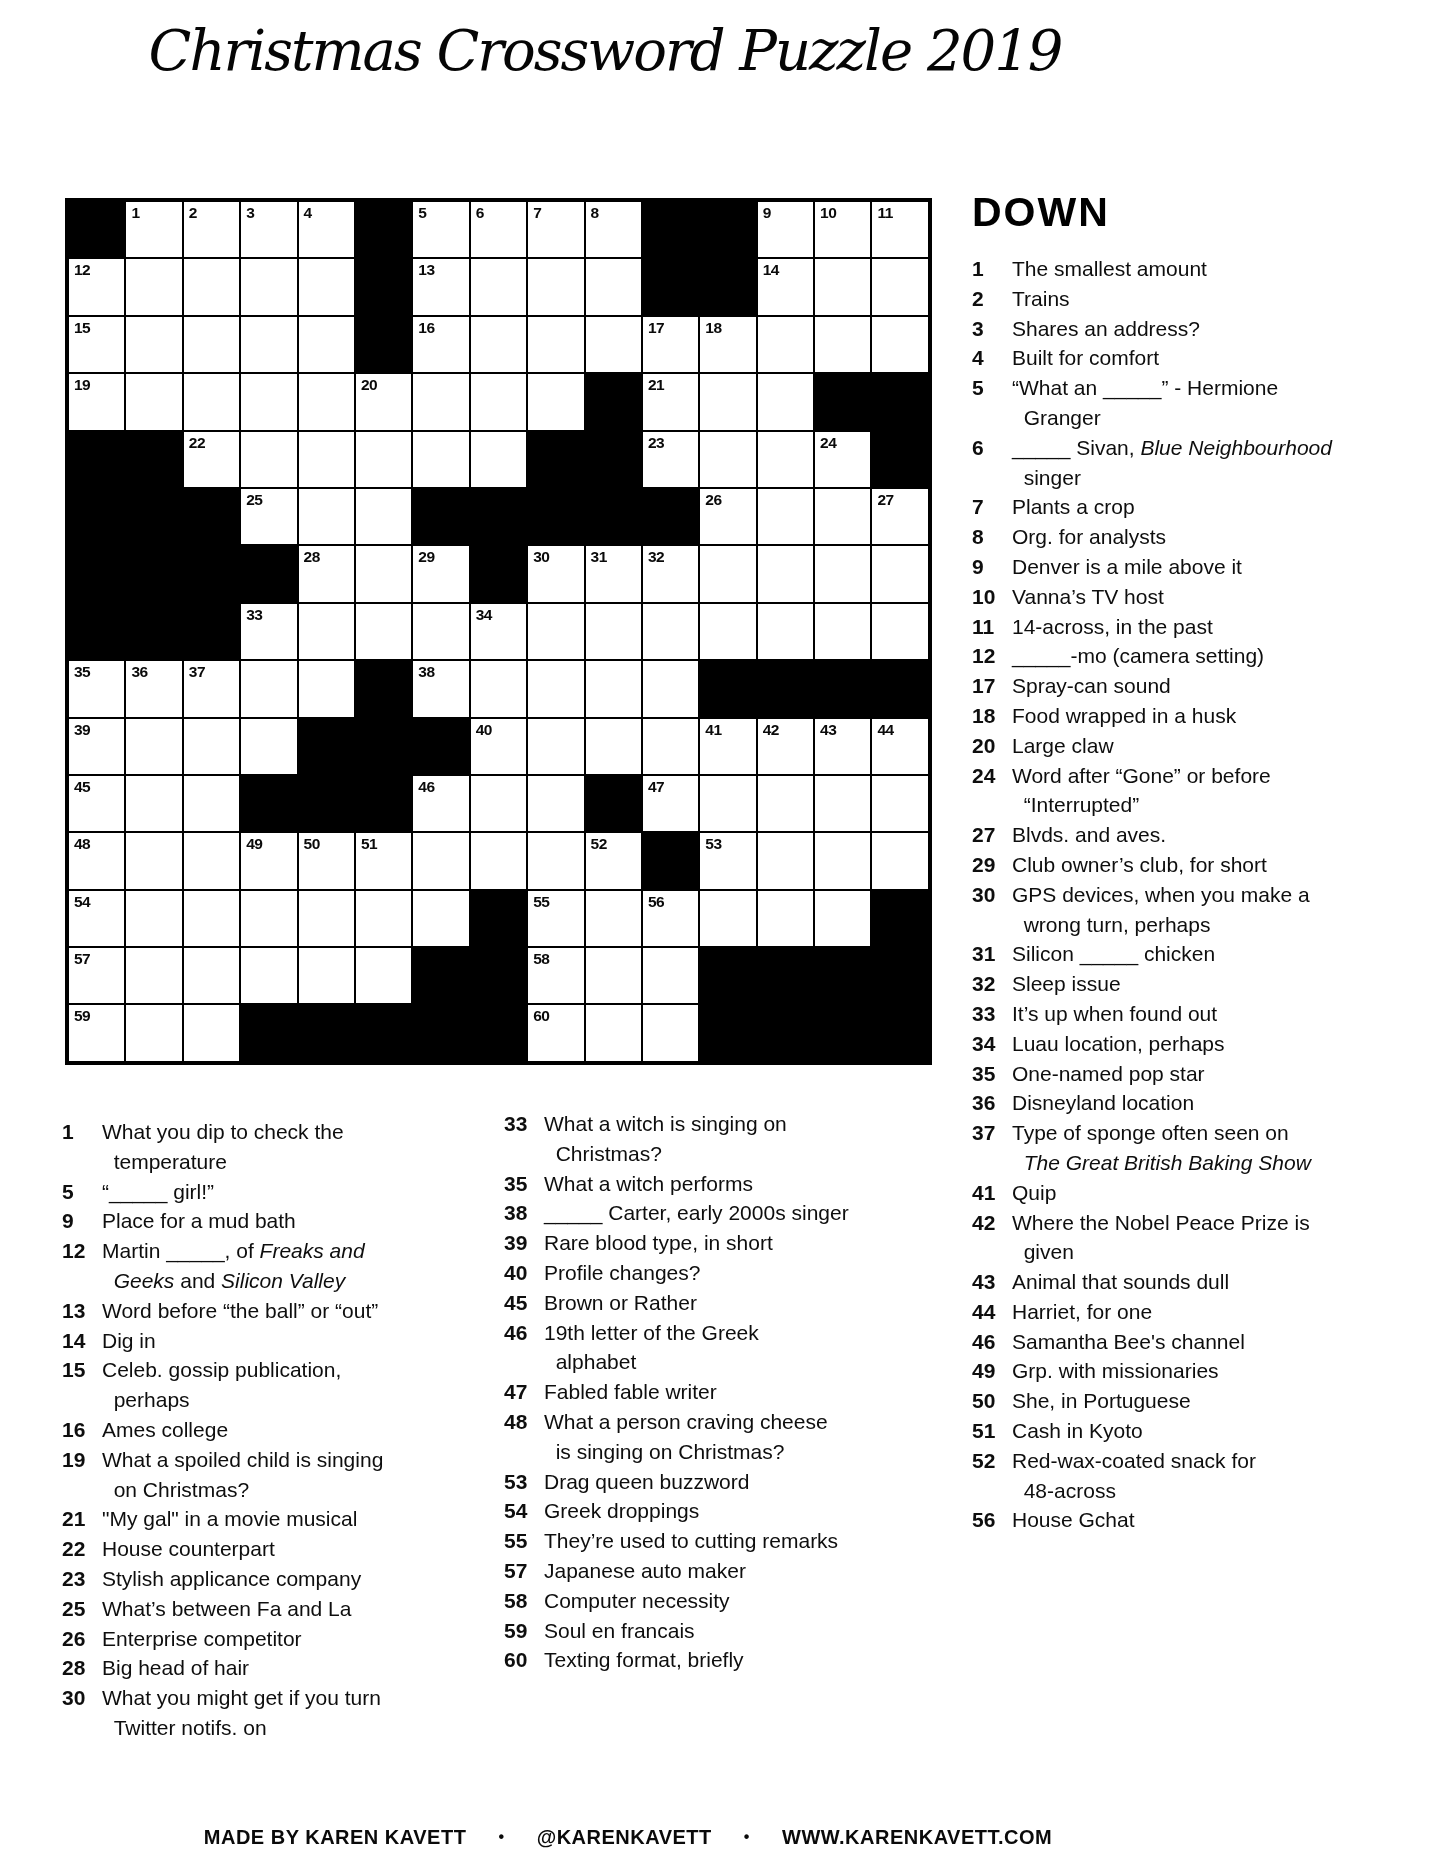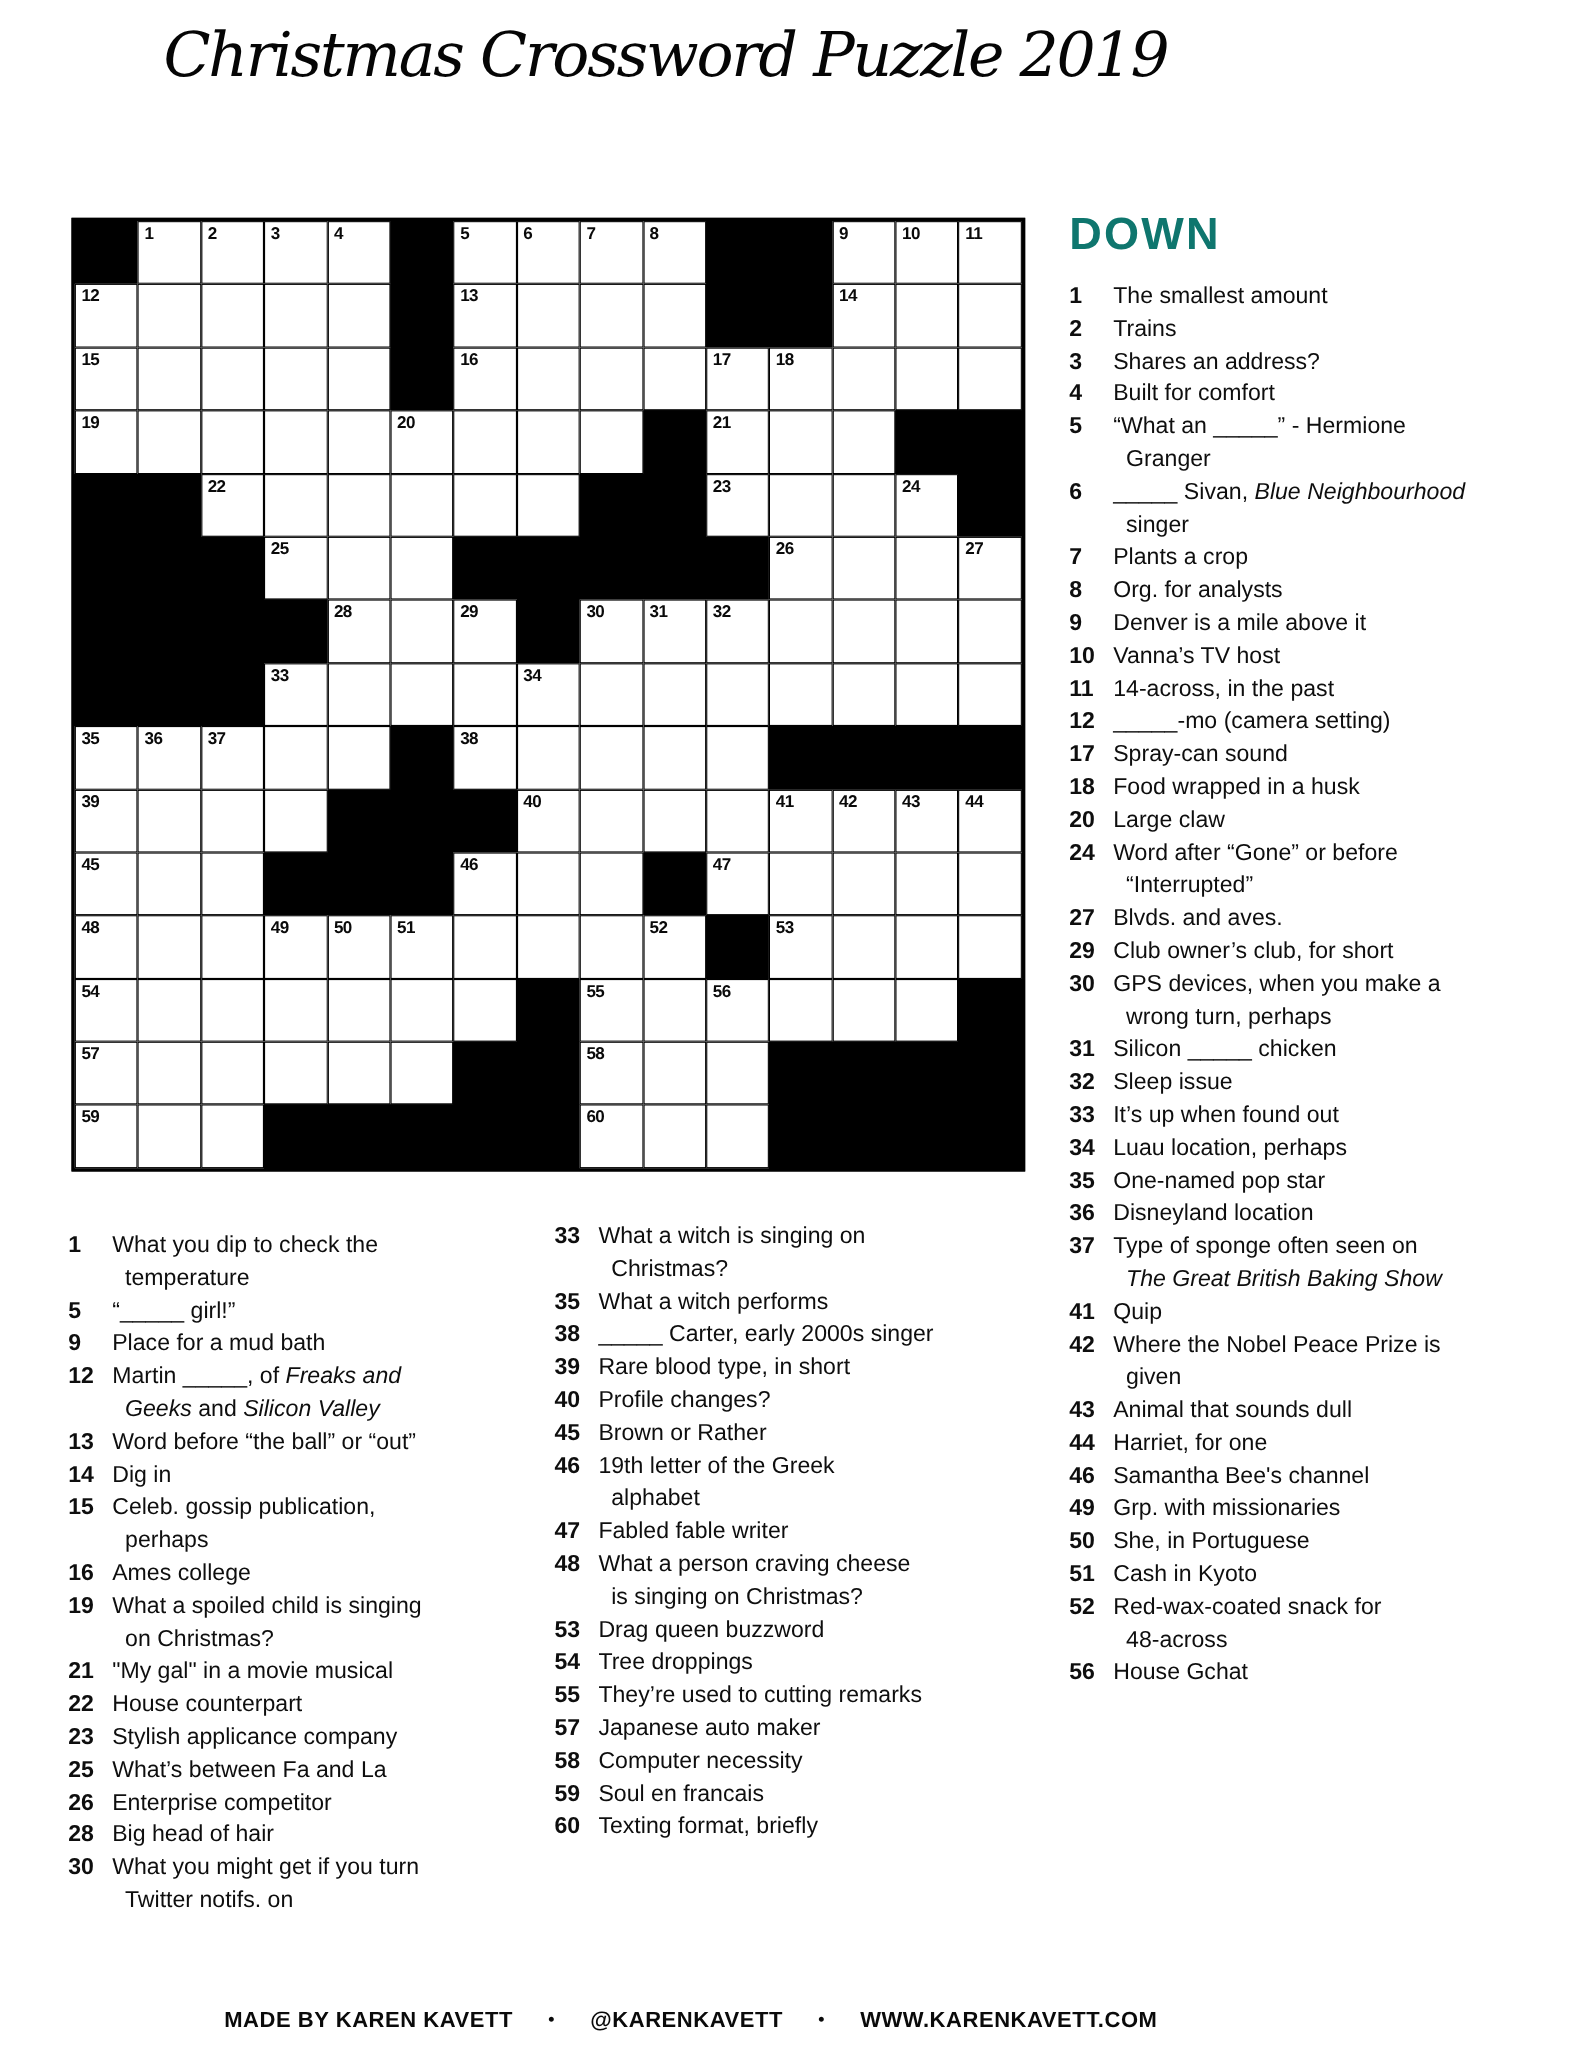--- a/index.html
+++ b/index.html
@@ -15,21 +15,21 @@
         display:grid;grid-template-columns:repeat(15,57.4px);
         grid-template-rows:repeat(15,57.4px);
         border:3px solid #000;background:#000;}
   .cell{position:relative;background:#fff;border:1.5px solid #000;box-sizing:border-box;}
   .cell.black{background:#000;}
   .cnum{position:absolute;top:2px;left:5px;font-size:15.5px;font-weight:700;
         letter-spacing:-0.5px;color:#0a0a0a;}
 
   
   .section-heading{font-size:41px;font-weight:700;letter-spacing:2px;
-                   line-height:1;color:#0f766e;}
+                   line-height:1;color:#000000;}
   .clues{font-size:21px;line-height:29.8px;}
   .clue{display:flex;}
   .clue-num{flex:0 0 40px;font-weight:700;}
   .clue-text{flex:1;white-space:pre-wrap;}
 
   .down-section{position:absolute;left:972px;top:192px;width:468px;}
   .down-section .clues{margin-top:21px;}
 
   .across-col1{position:absolute;left:62px;top:1094px;width:448px;}
   .across-col1 .clues{margin-top:23px;}
@@ -664,21 +664,21 @@
         <span class="clue-num">48</span>
         <span class="clue-text">What a person craving cheese
   is singing on Christmas?</span>
       </div>
       <div class="clue">
         <span class="clue-num">53</span>
         <span class="clue-text">Drag queen buzzword</span>
       </div>
       <div class="clue">
         <span class="clue-num">54</span>
-        <span class="clue-text">Tree droppings</span>
+        <span class="clue-text">Greek droppings</span>
       </div>
       <div class="clue">
         <span class="clue-num">55</span>
         <span class="clue-text">They’re used to cutting remarks</span>
       </div>
       <div class="clue">
         <span class="clue-num">57</span>
         <span class="clue-text">Japanese auto maker</span>
       </div>
       <div class="clue">

